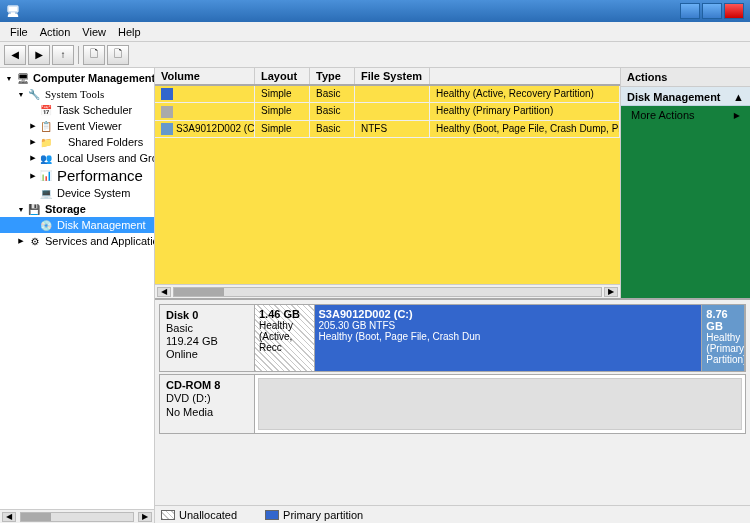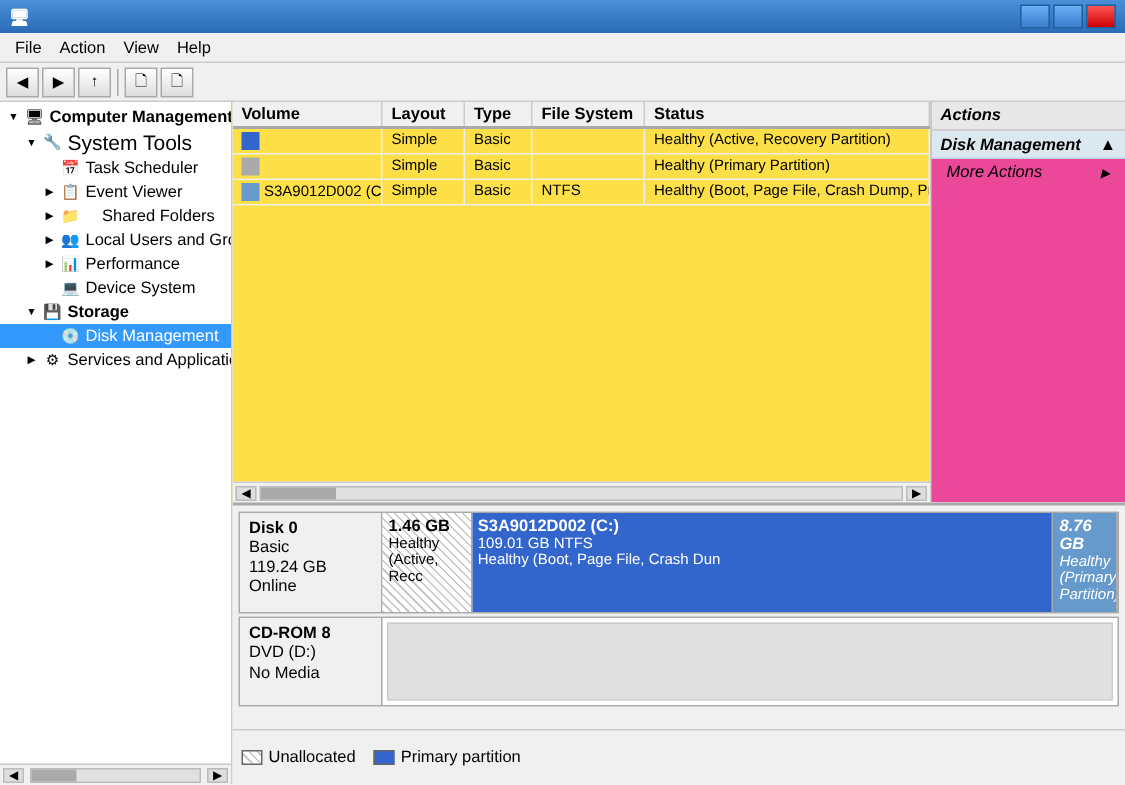--- a/index.html
+++ b/index.html
@@ -204,25 +204,24 @@
     }
     .table-scrollbar {
       height: 14px;
       background: #f0f0f0;
       border-top: 1px solid #ccc;
     }
 
     
     .actions-panel {
       width: 130px;
-      background: #ec4899;
+      background: #15803d;
       border-left: 1px solid #ccc;
       display: flex;
       flex-direction: column;
-      font-style: italic;
     }
     .actions-header {
       background: #e8e8e8;
       padding: 3px 6px;
       font-weight: bold;
       font-size: 11px;
       border-bottom: 1px solid #ccc;
     }
     .action-group-header {
       padding: 4px 6px 2px;
@@ -242,21 +241,21 @@
       align-items: center;
       gap: 4px;
     }
     .action-arrow {
       margin-left: auto;
       font-size: 8px;
     }
 
     
     .bottom-area {
-      height: 188px;
+      height: 225px;
       border-top: 2px solid #aaa;
       background: #f0f0f0;
       display: flex;
       flex-direction: column;
     }
     .disk-rows {
       flex: 1;
       overflow: hidden;
       display: flex;
       flex-direction: column;
@@ -307,22 +306,22 @@
     .partition-blue { background-color: #3366cc; color: white; }
     .partition-mid { background-color: #6699cc; color: white; }
 
     
     .legend {
       height: 18px;
       background: #f0f0f0;
       border-top: 1px solid #ccc;
       display: flex;
       align-items: center;
-      padding: 18px 6px;
-      gap: 12px;
+      padding: 8px 6px;
+      gap: 28px;
       font-size: 11px;
     }
     .legend-item {
       display: flex;
       align-items: center;
       gap: 4px;
     }
     .legend-swatch {
       width: 14px;
       height: 10px;
@@ -388,21 +387,21 @@
     <div class="tree-area">
 
     <div class="tree-item" style="padding-left: 4px;">
           <span class="tree-expand" style="font-size: 7px;">▼</span>
           <span class="tree-icon">🖥</span>
           <span style="font-weight: bold; font-size: 11px;">Computer Management (Local</span>
         </div>
         <div class="tree-item" style="padding-left: 16px;">
           <span class="tree-expand" style="font-size: 7px;">▼</span>
           <span class="tree-icon">🔧</span>
-          <span style="font-size: 14px;">System Tools</span>
+          <span style="font-size: 11px; font-family: Liberation Serif, serif;">System Tools</span>
         </div>
         <div class="tree-item" style="padding-left: 28px;">
           <span class="tree-expand" style="font-size: 7px;"></span>
           <span class="tree-icon">📅</span>
           <span style="font-size: 11px;">Task Scheduler</span>
         </div>
         <div class="tree-item" style="padding-left: 28px;">
           <span class="tree-expand" style="font-size: 7px;">▶</span>
           <span class="tree-icon">📋</span>
           <span style="font-size: 11px;">Event Viewer</span>
@@ -413,21 +412,21 @@
           <span style="font-size: 11px; margin-left: 11px;">Shared Folders</span>
         </div>
         <div class="tree-item" style="padding-left: 28px;">
           <span class="tree-expand" style="font-size: 7px;">▶</span>
           <span class="tree-icon">👥</span>
           <span style="font-size: 11px;">Local Users and Groups</span>
         </div>
         <div class="tree-item" style="padding-left: 28px;">
           <span class="tree-expand" style="font-size: 7px;">▶</span>
           <span class="tree-icon">📊</span>
-          <span style="font-size: 11px;">Performance</span>
+          <span style="font-size: 15px;">Performance</span>
         </div>
         <div class="tree-item" style="padding-left: 28px;">
           <span class="tree-expand" style="font-size: 7px;"></span>
           <span class="tree-icon">💻</span>
           <span style="font-size: 11px;">Device System</span>
         </div>
         <div class="tree-item" style="padding-left: 16px;">
           <span class="tree-expand" style="font-size: 7px;">▼</span>
           <span class="tree-icon">💾</span>
           <span style="font-weight: bold; font-size: 11px;">Storage</span>
@@ -455,21 +454,20 @@
   <div class="right-panel">
 
     <div class="top-right">
 
       <div class="table-area">
         <div class="table-header">
           <div class="th" style="width:100px;">Volume</div>
           <div class="th" style="width:55px;">Layout</div>
           <div class="th" style="width:45px;">Type</div>
           <div class="th" style="width:75px;">File System</div>
-          <div class="th" style="flex:1;">Status</div>
         </div>
         <div class="table-body">
 
         <div class="tr">
               <div class="td" style="width: 100px;"><span class="td-color-block" style="background: rgb(51, 102, 204);"></span></div>
               <div class="td" style="width: 55px;">Simple</div>
               <div class="td" style="width: 45px;">Basic</div>
               <div class="td" style="width: 75px;"></div>
               <div class="td" style="flex: 1 1 0%;">Healthy (Active, Recovery Partition)</div>
             </div>
@@ -522,25 +520,25 @@
           </div>
           <div class="disk-partitions">
 
             <div class="partition partition-hatch" style="flex:1.2;">
               <span class="partition-name">1.46 GB</span>
               <span>Healthy (Active, Recc</span>
             </div>
 
             <div class="partition partition-blue" style="flex:9;">
               <span class="partition-name">S3A9012D002 (C:)</span>
-              <span>109.01 GB NTFS</span>
+              <span>205.30 GB NTFS</span>
               <span>Healthy (Boot, Page File, Crash Dun</span>
             </div>
 
-            <div class="partition partition-mid" style="flex:0.8;font-style:italic;">
+            <div class="partition partition-mid" style="flex:0.8;">
               <span class="partition-name">8.76 GB</span>
               <span>Healthy (Primary Partition)</span>
             </div>
           </div>
         </div>
 
         <div class="disk-row" style="height:60px;">
           <div class="disk-label">
             <span class="disk-label-bold">CD-ROM 8</span>
             <span>DVD (D:)</span>

